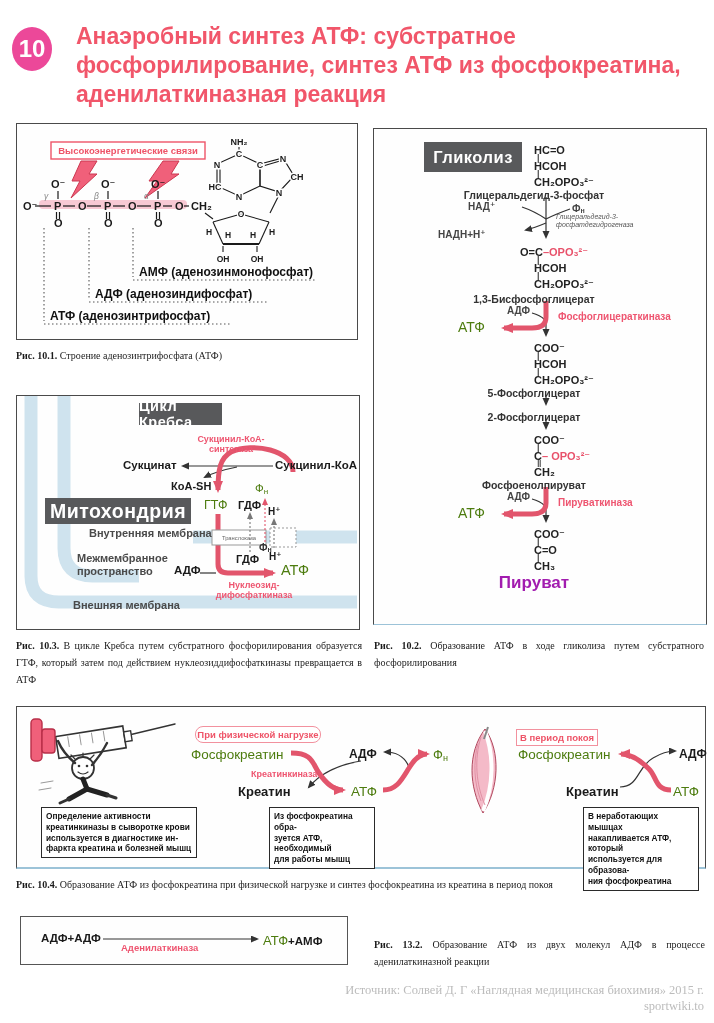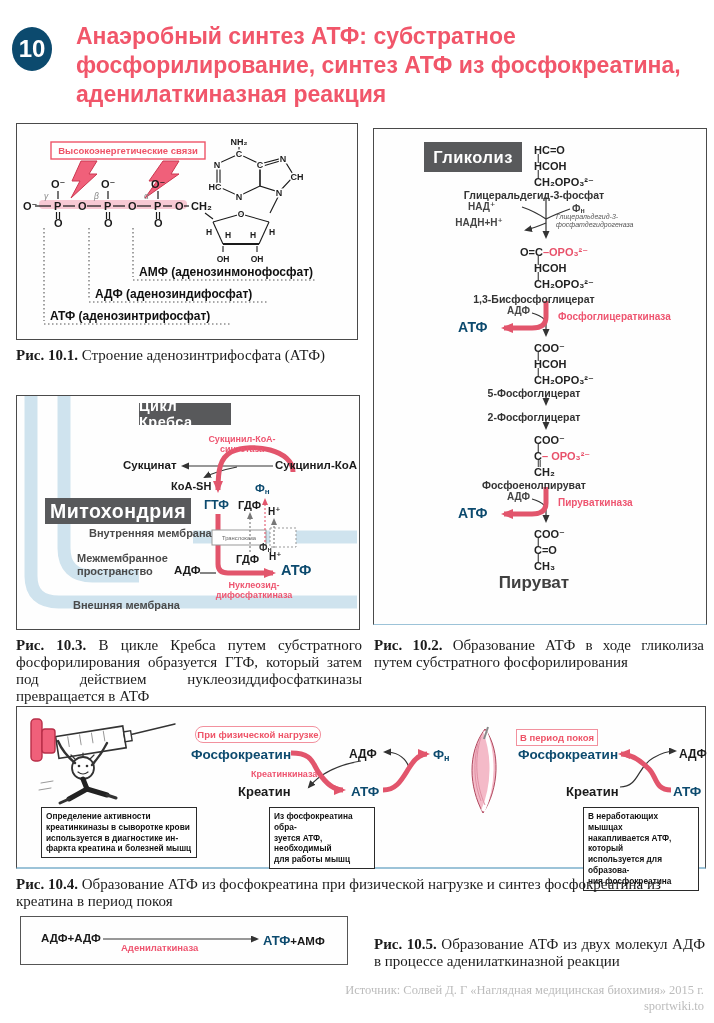--- a/index.html
+++ b/index.html
@@ -3,33 +3,33 @@
 <meta charset="utf-8">
 <style>
   html,body{margin:0;padding:0;background:#fff;}
   body{width:714px;height:1023px;position:relative;font-family:"Liberation Sans","DejaVu Sans",sans-serif;color:#1a1a1a;}
   .abs{position:absolute;}
   .pre{white-space:pre-line;}
   .b{font-weight:bold;}
   .pink{color:#e8516a;}
   .panel{position:absolute;background:#fefefe;border:1px solid #4a4a4a;}
   .graybox{position:absolute;background:#58595b;color:#fff;font-weight:bold;display:flex;align-items:center;justify-content:center;letter-spacing:.5px;}
-  .cap{position:absolute;font-family:"Liberation Serif","DejaVu Serif",serif;font-size:15px;line-height:17px;color:#1c1c1c;text-align:justify;}
+  .cap{position:absolute;font-family:"Liberation Serif","DejaVu Serif",serif;font-size:10px;line-height:17px;color:#1c1c1c;text-align:justify;}
   .cap .rno{font-weight:bold;}
-  .badge{position:absolute;left:12px;top:27px;width:40px;height:44px;border-radius:50%;background:#0c4a6e;color:#fff;font-weight:bold;font-size:24px;line-height:44px;text-align:center;}
+  .badge{position:absolute;left:12px;top:27px;width:40px;height:44px;border-radius:50%;background:#ec4899;color:#fff;font-weight:bold;font-size:24px;line-height:44px;text-align:center;}
   .title{position:absolute;left:76px;top:22px;width:632px;color:#f1566a;font-weight:bold;font-size:23px;line-height:29px;}
   
   .mol{position:absolute;left:160px;width:150px;font-weight:bold;font-size:11px;color:#222;}
   .mol .fl{line-height:10px;}
   .mol .bd{line-height:6px;font-size:9px;padding-left:3px;color:#444;}
   .molname{position:absolute;left:20px;width:280px;text-align:center;font-weight:bold;font-size:10.5px;color:#333;}
   .cof{position:absolute;font-size:10px;font-weight:bold;color:#444;}
   .enz{color:#ee5570;font-weight:bold;}
   .sub{font-size:70%;vertical-align:-18%;}
-  .atp{color:#0c4a6e;font-weight:bold;}
+  .atp{color:#4d7c0f;font-weight:normal;}
   .notebox{position:absolute;border:1px solid #2a2a2a;background:#fff;font-size:8.3px;font-weight:bold;line-height:10.8px;padding:3px 4px;color:#111;}
   .tag{position:absolute;border:1.4px solid #f2919e;color:#ee5468;font-weight:bold;font-size:9.5px;text-align:center;background:#fff;}
   .mem{position:absolute;font-weight:bold;font-size:11px;color:#4a4a4a;}
   .footer{position:absolute;right:10px;text-align:right;font-family:"Liberation Serif","DejaVu Serif",serif;font-size:12.5px;color:#bcbcbc;}
   svg text{font-family:"Liberation Sans","DejaVu Sans",sans-serif;}
 </style>
 </head>
 <body>
 
 <div class="badge">10</div>
@@ -183,21 +183,21 @@
     <div class="fl">HC=O</div>
     <div class="bd">|</div>
     <div class="fl">HCOH</div>
     <div class="bd">|</div>
     <div class="fl">CH₂OPO₃²⁻</div>
   </div>
   <div class="molname" style="top:60px;">Глицеральдегид-3-фосфат</div>
 
   <div class="cof" style="left:94px;top:72px;width:52px;text-align:left;">НАД⁺</div>
   <div class="cof" style="left:198px;top:74px;"><span>Ф</span><span class="sub">н</span></div>
-  <div class="cof" style="left:64px;top:88px;width:82px;text-align:center;">НАДН+Н⁺</div>
+  <div class="cof" style="left:64px;top:100px;width:82px;text-align:left;">НАДН+Н⁺</div>
   <div class="abs pre" style="left:182px;top:84px;width:120px;font-size:7px;line-height:8px;font-style:italic;color:#555;">Глицеральдегид-3-
 фосфатдегидрогеназа</div>
 
   <div class="mol" style="top:118px;">
     <div class="fl" style="margin-left:-14px;"><span>O=C</span><span class="pink">–OPO₃²⁻</span></div>
     <div class="bd">|</div>
     <div class="fl">HCOH</div>
     <div class="bd">|</div>
     <div class="fl">CH₂OPO₃²⁻</div>
   </div>
@@ -230,21 +230,21 @@
   <div class="abs enz" style="left:184px;top:368px;font-size:10px;">Пируваткиназа</div>
   <div class="abs atp" style="left:84px;top:376px;font-size:14px;">АТФ</div>
 
   <div class="mol" style="top:400px;">
     <div class="fl">COO⁻</div>
     <div class="bd">|</div>
     <div class="fl">C=O</div>
     <div class="bd">|</div>
     <div class="fl">CH₃</div>
   </div>
-  <div class="abs" style="left:20px;top:444px;width:280px;text-align:center;font-size:17px;font-weight:bold;color:#404040;">Пируват</div>
+  <div class="abs" style="left:20px;top:444px;width:280px;text-align:center;font-size:17px;font-weight:bold;color:#a21caf;">Пируват</div>
 </div>
 <div class="cap" style="left:374px;top:637px;width:330px;">
   <span class="rno">Рис. 10.2.</span>
   <span>Образование АТФ в ходе гликолиза путем субстратного фосфорилирования</span>
 </div>
 
 <div class="panel" style="left:16px;top:395px;width:342px;height:233px;">
   <svg class="abs" style="left:0;top:0;" width="340" height="231">
     <defs>
       <marker id="a3b" markerUnits="userSpaceOnUse" markerWidth="9" markerHeight="8" refX="6" refY="3.5" orient="auto">
@@ -281,22 +281,22 @@
     <rect x="195" y="134" width="54" height="15" fill="#fff" stroke="#999" stroke-width="1"></rect>
     <rect x="253" y="132" width="26" height="19" fill="#fff" stroke="#999" stroke-width="1" stroke-dasharray="2,2"></rect>
     <text x="222" y="144" text-anchor="middle" font-size="5.8" fill="#666">Транслоказа</text>
 
     <g fill="none" stroke-width="1.1">
       <path d="M233,156 L233,118" stroke="#777" stroke-dasharray="2,2" marker-end="url(#a3g)"></path>
       <path d="M257,152 L257,124" stroke="#777" stroke-dasharray="2,2" marker-end="url(#a3g)"></path>
       <path d="M248,146 L248,104" stroke="#e2556c" stroke-dasharray="2,2" marker-end="url(#a3pd)"></path>
     </g>
   </svg>
-  <div class="graybox" style="left:122px;top:7px;width:92px;height:22px;font-size:14.5px;">Цикл Кребса</div>
-  <div class="abs enz pre" style="left:175px;top:38px;width:100px;font-size:9px;line-height:10px;text-align:center;">Сукцинил-КоА-
+  <div class="graybox" style="left:122px;top:7px;width:83px;height:22px;font-size:14.5px;">Цикл Кребса</div>
+  <div class="abs enz pre" style="left:164px;top:38px;width:100px;font-size:9px;line-height:10px;text-align:center;">Сукцинил-КоА-
 синтетаза</div>
   <div class="abs b" style="left:106px;top:63px;font-size:11.5px;">Сукцинат</div>
   <div class="abs b" style="left:258px;top:63px;font-size:11.5px;">Сукцинил-КоА</div>
   <div class="abs b" style="left:154px;top:84px;font-size:11px;">КоА-SH</div>
   <div class="abs atp" style="left:238px;top:86px;font-size:11.5px;"><span>Ф</span><span class="sub">н</span></div>
   <div class="abs atp" style="left:187px;top:102px;font-size:12.5px;">ГТФ</div>
   <div class="abs b" style="left:221px;top:103px;font-size:11px;">ГДФ</div>
   <div class="abs b" style="left:251px;top:110px;font-size:10px;">H⁺</div>
   <div class="graybox" style="left:28px;top:102px;width:146px;height:26px;font-size:19.5px;">Митохондрия</div>
   <div class="mem" style="left:56px;top:131px;padding-left:16px;">Внутренняя мембрана</div>
@@ -419,18 +419,18 @@
     </defs>
     <path d="M82,22 L236,22" stroke="#333" stroke-width="1.2" fill="none" marker-end="url(#a5b)"></path>
   </svg>
   <div class="abs b" style="left:20px;top:15px;font-size:11.5px;">АДФ+АДФ</div>
   <div class="abs enz" style="left:100px;top:25px;width:140px;font-size:9.5px;">Аденилаткиназа</div>
   <div class="abs" style="left:242px;top:14px;">
     <span class="atp" style="font-size:13px;">АТФ</span><span class="b" style="font-size:11.5px;">+АМФ</span>
   </div>
 </div>
 <div class="cap" style="left:374px;top:936px;width:331px;">
-  <span class="rno">Рис. 10.5.</span>
+  <span class="rno">Рис. 13.2.</span>
   <span>Образование АТФ из двух молекул АДФ в процессе аденилаткиназной реакции</span>
 </div>
 
 <div class="footer" style="top:983px;width:500px;">Источник: Солвей Д. Г «Наглядная медицинская биохимия» 2015 г.</div>
 <div class="footer" style="top:999px;width:500px;">sportwiki.to</div>
 
 </body></html>

